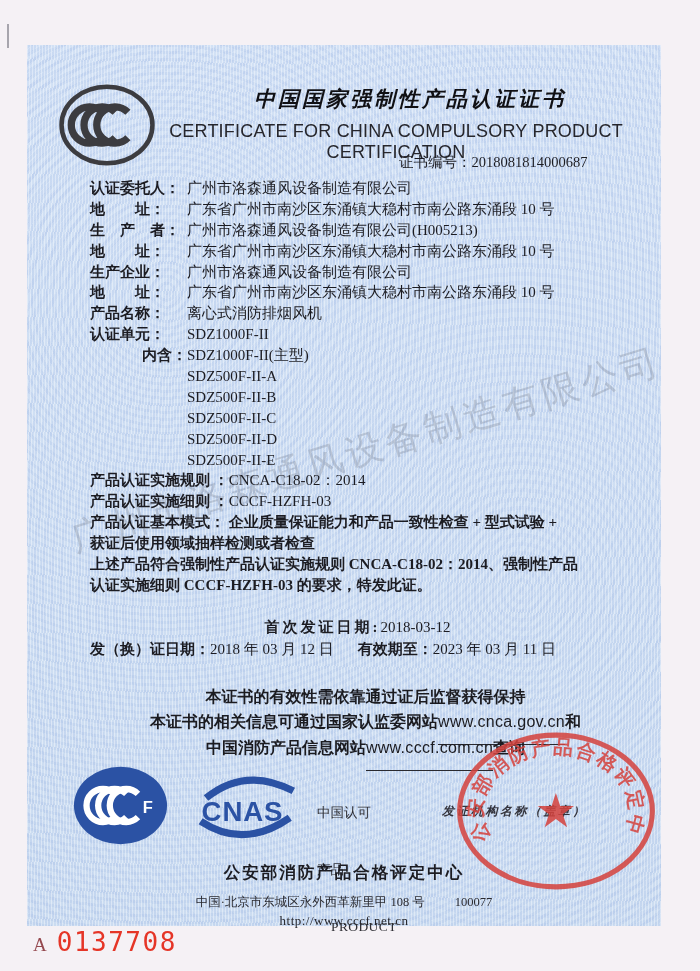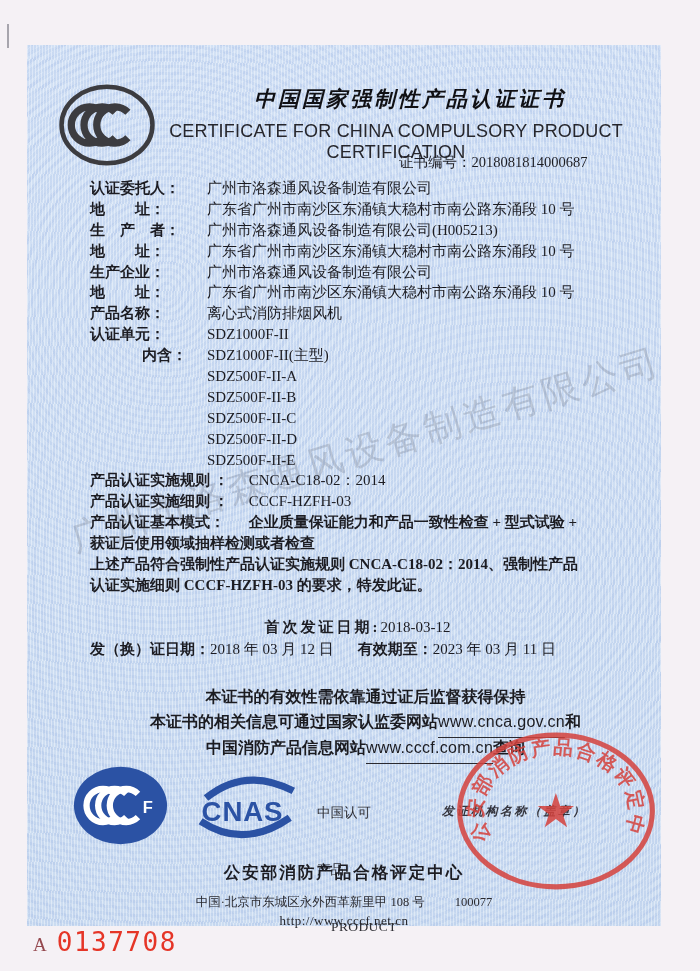--- a/index.html
+++ b/index.html
@@ -33,40 +33,40 @@
     position:absolute; top:40px; left:150px; right:18px; text-align:center;
     font-size:21px; font-weight:bold; letter-spacing:3px; color:#101014; z-index:1;font-style:italic;
   }
   .subtitle{
     position:absolute; top:76px; left:110px; right:6px; text-align:center;
     font-family:"Liberation Sans","DejaVu Sans",sans-serif;
     font-size:18px; letter-spacing:.2px; color:#26262c; z-index:1;
   }
   .certno{position:absolute; top:108px; left:372px; font-size:14.5px; z-index:1; white-space:pre;}
   .rows{position:absolute; top:133px; left:63px; right:36px; z-index:1;}
-  .row{display:flex; height:20.9px; line-height:20.9px; font-size:15px; white-space:pre; overflow:visible;gap:20px;}
+  .row{display:flex; height:20.9px; line-height:20.9px; font-size:15px; white-space:pre; overflow:visible;}
   .row .lbl{font-weight:bold; min-width:97px; flex:none; white-space:pre;}
   .row.inner .lbl{text-align:right;}
   .row.full-bold{font-weight:bold;}
   .row.lv-bold .val{font-weight:bold;}
   .row .val{white-space:pre;}
   .first-issue{position:absolute; top:573px; left:63px; right:36px; text-align:center; font-size:15px; z-index:1; white-space:pre;}
   .first-issue .dlbl{font-weight:bold; letter-spacing:3px;}
   .reissue{position:absolute; top:595px; left:63px; font-size:15px; z-index:1; white-space:pre;}
   .reissue .dlbl{font-weight:bold;}
   .reissue .gap{display:inline-block; width:24px;}
   .notices{
     position:absolute; top:639px; left:0; right:0; text-align:center; z-index:1;
     font-family:"Liberation Sans","DejaVu Sans",sans-serif;
     font-size:16px; font-weight:600; color:#1b1b20;
   }
   .notices .nline{line-height:25.4px; white-space:pre;margin-left:43px;}
   .notices .url{
     font-weight:400; letter-spacing:.3px;
-    border-bottom:1.4px solid #2a2a30; padding-bottom:7px;
+    border-bottom:1.4px solid #2a2a30; padding-bottom:14px;
   }
   .cccf-logo{position:absolute; left:45px; top:719px; z-index:1;}
   .cnas-logo{position:absolute; left:166px; top:721px; z-index:1;}
   .accred{
     position:absolute; left:290px; top:720px; z-index:1;
     font-size:13.5px; line-height:19px; color:#2e2e34; white-space:pre;
   }
   .accred .lat{font-family:Liberation Serif, serif; letter-spacing:.4px;margin-left:14px;}
   .seal-caption{
     position:absolute; left:415px; top:758px; z-index:1;

